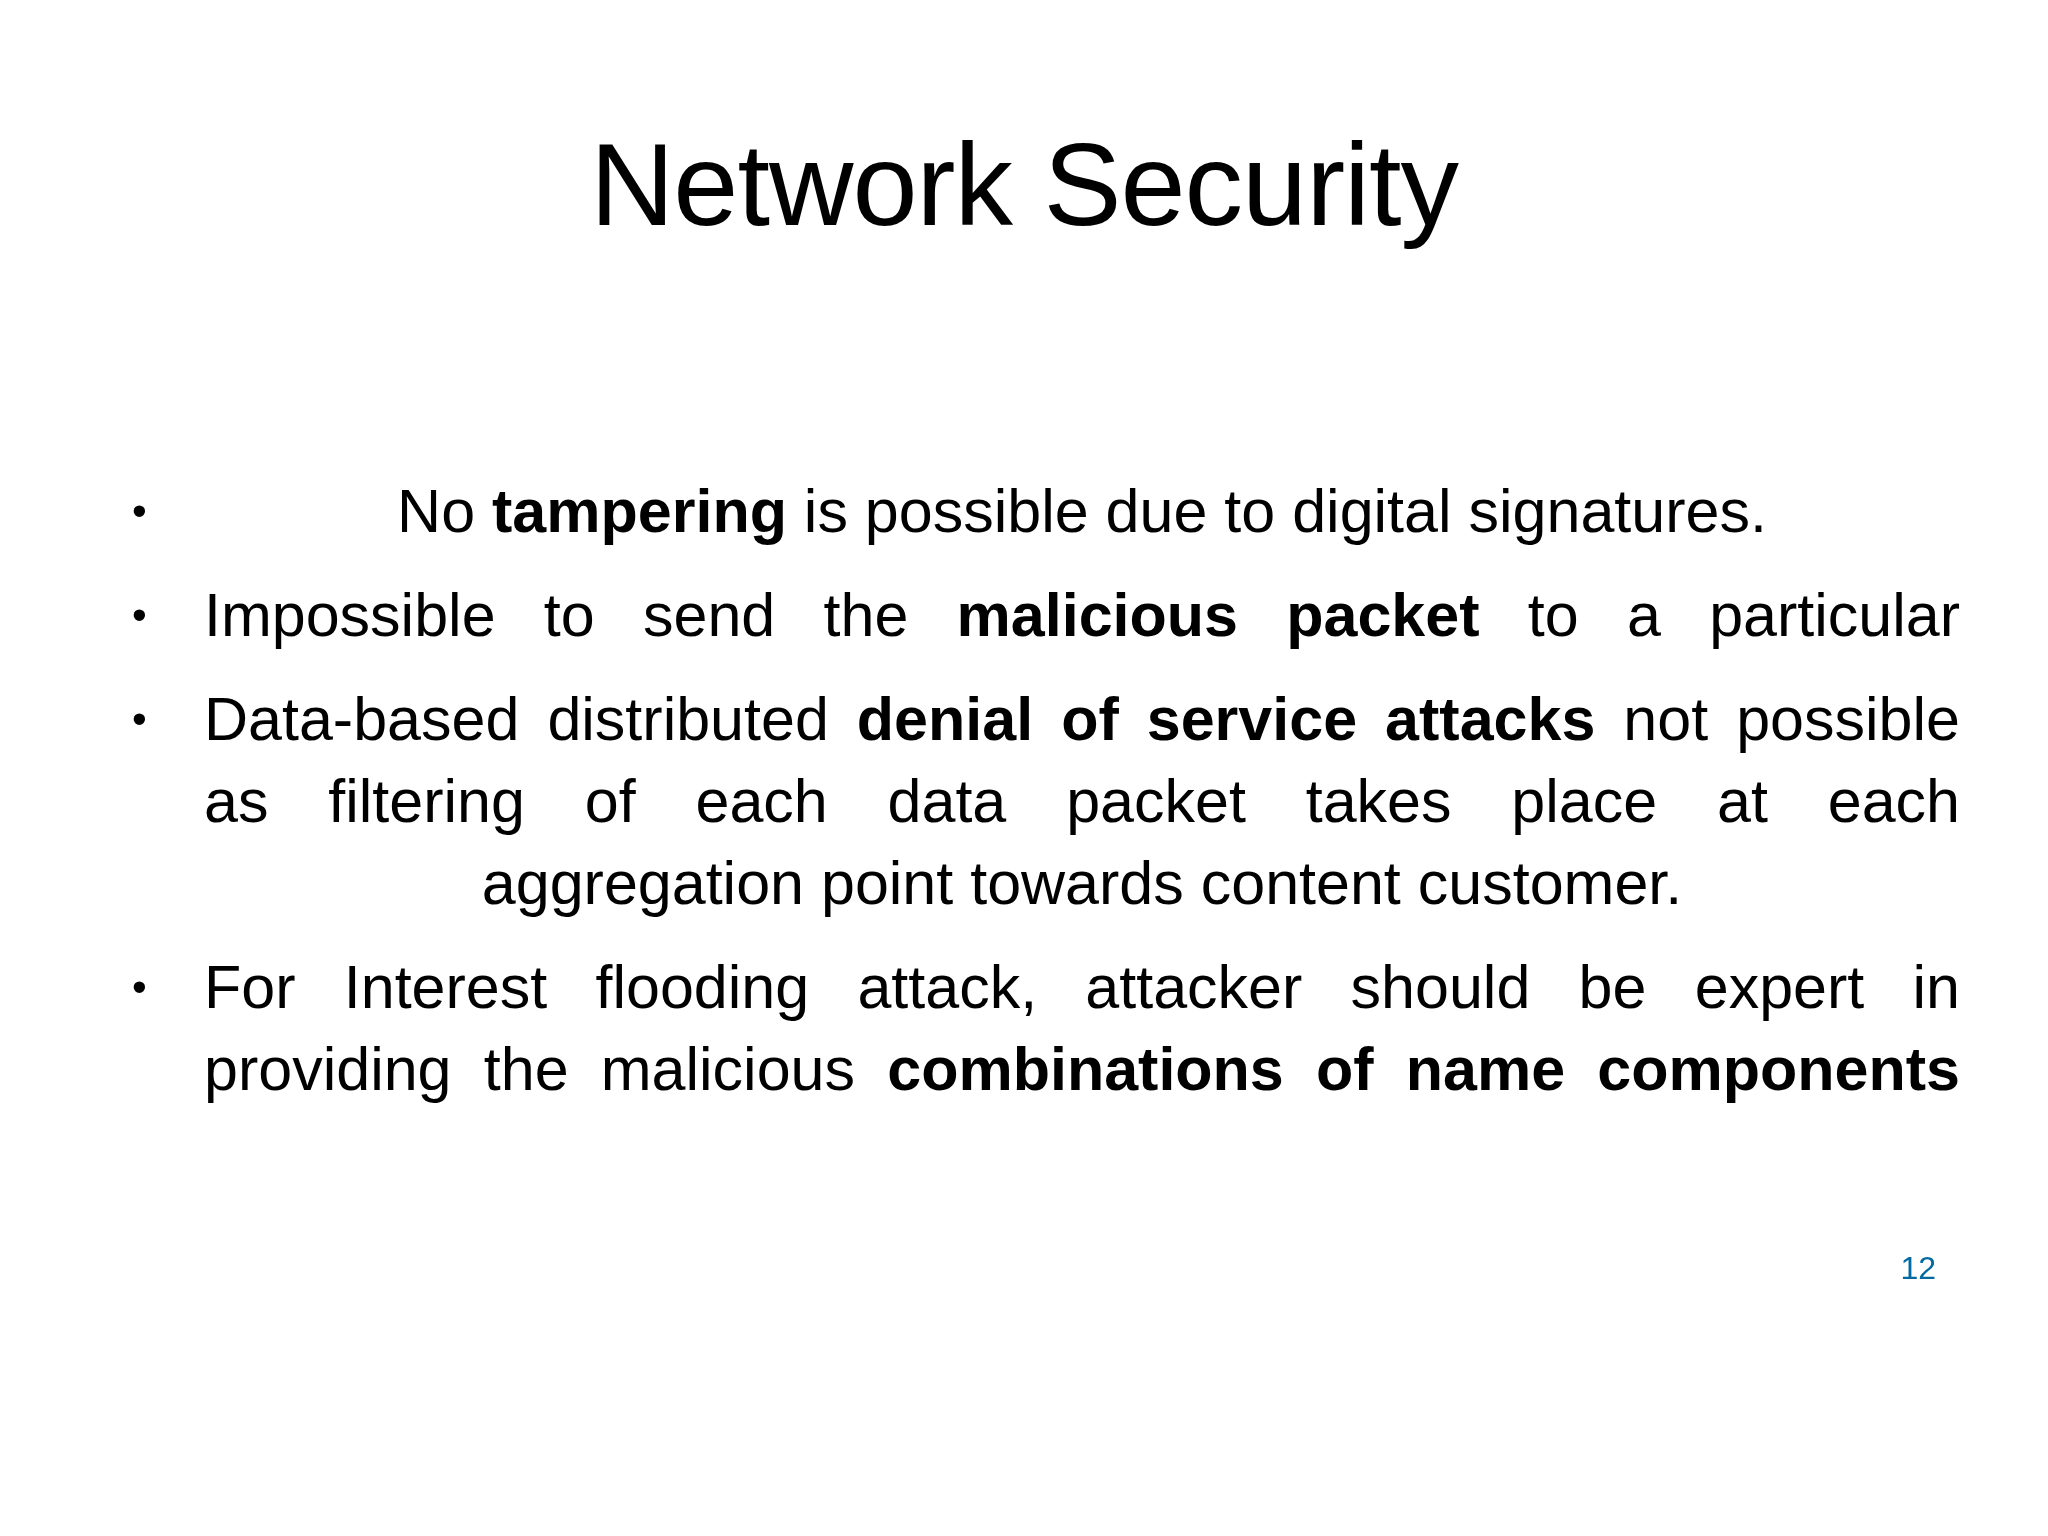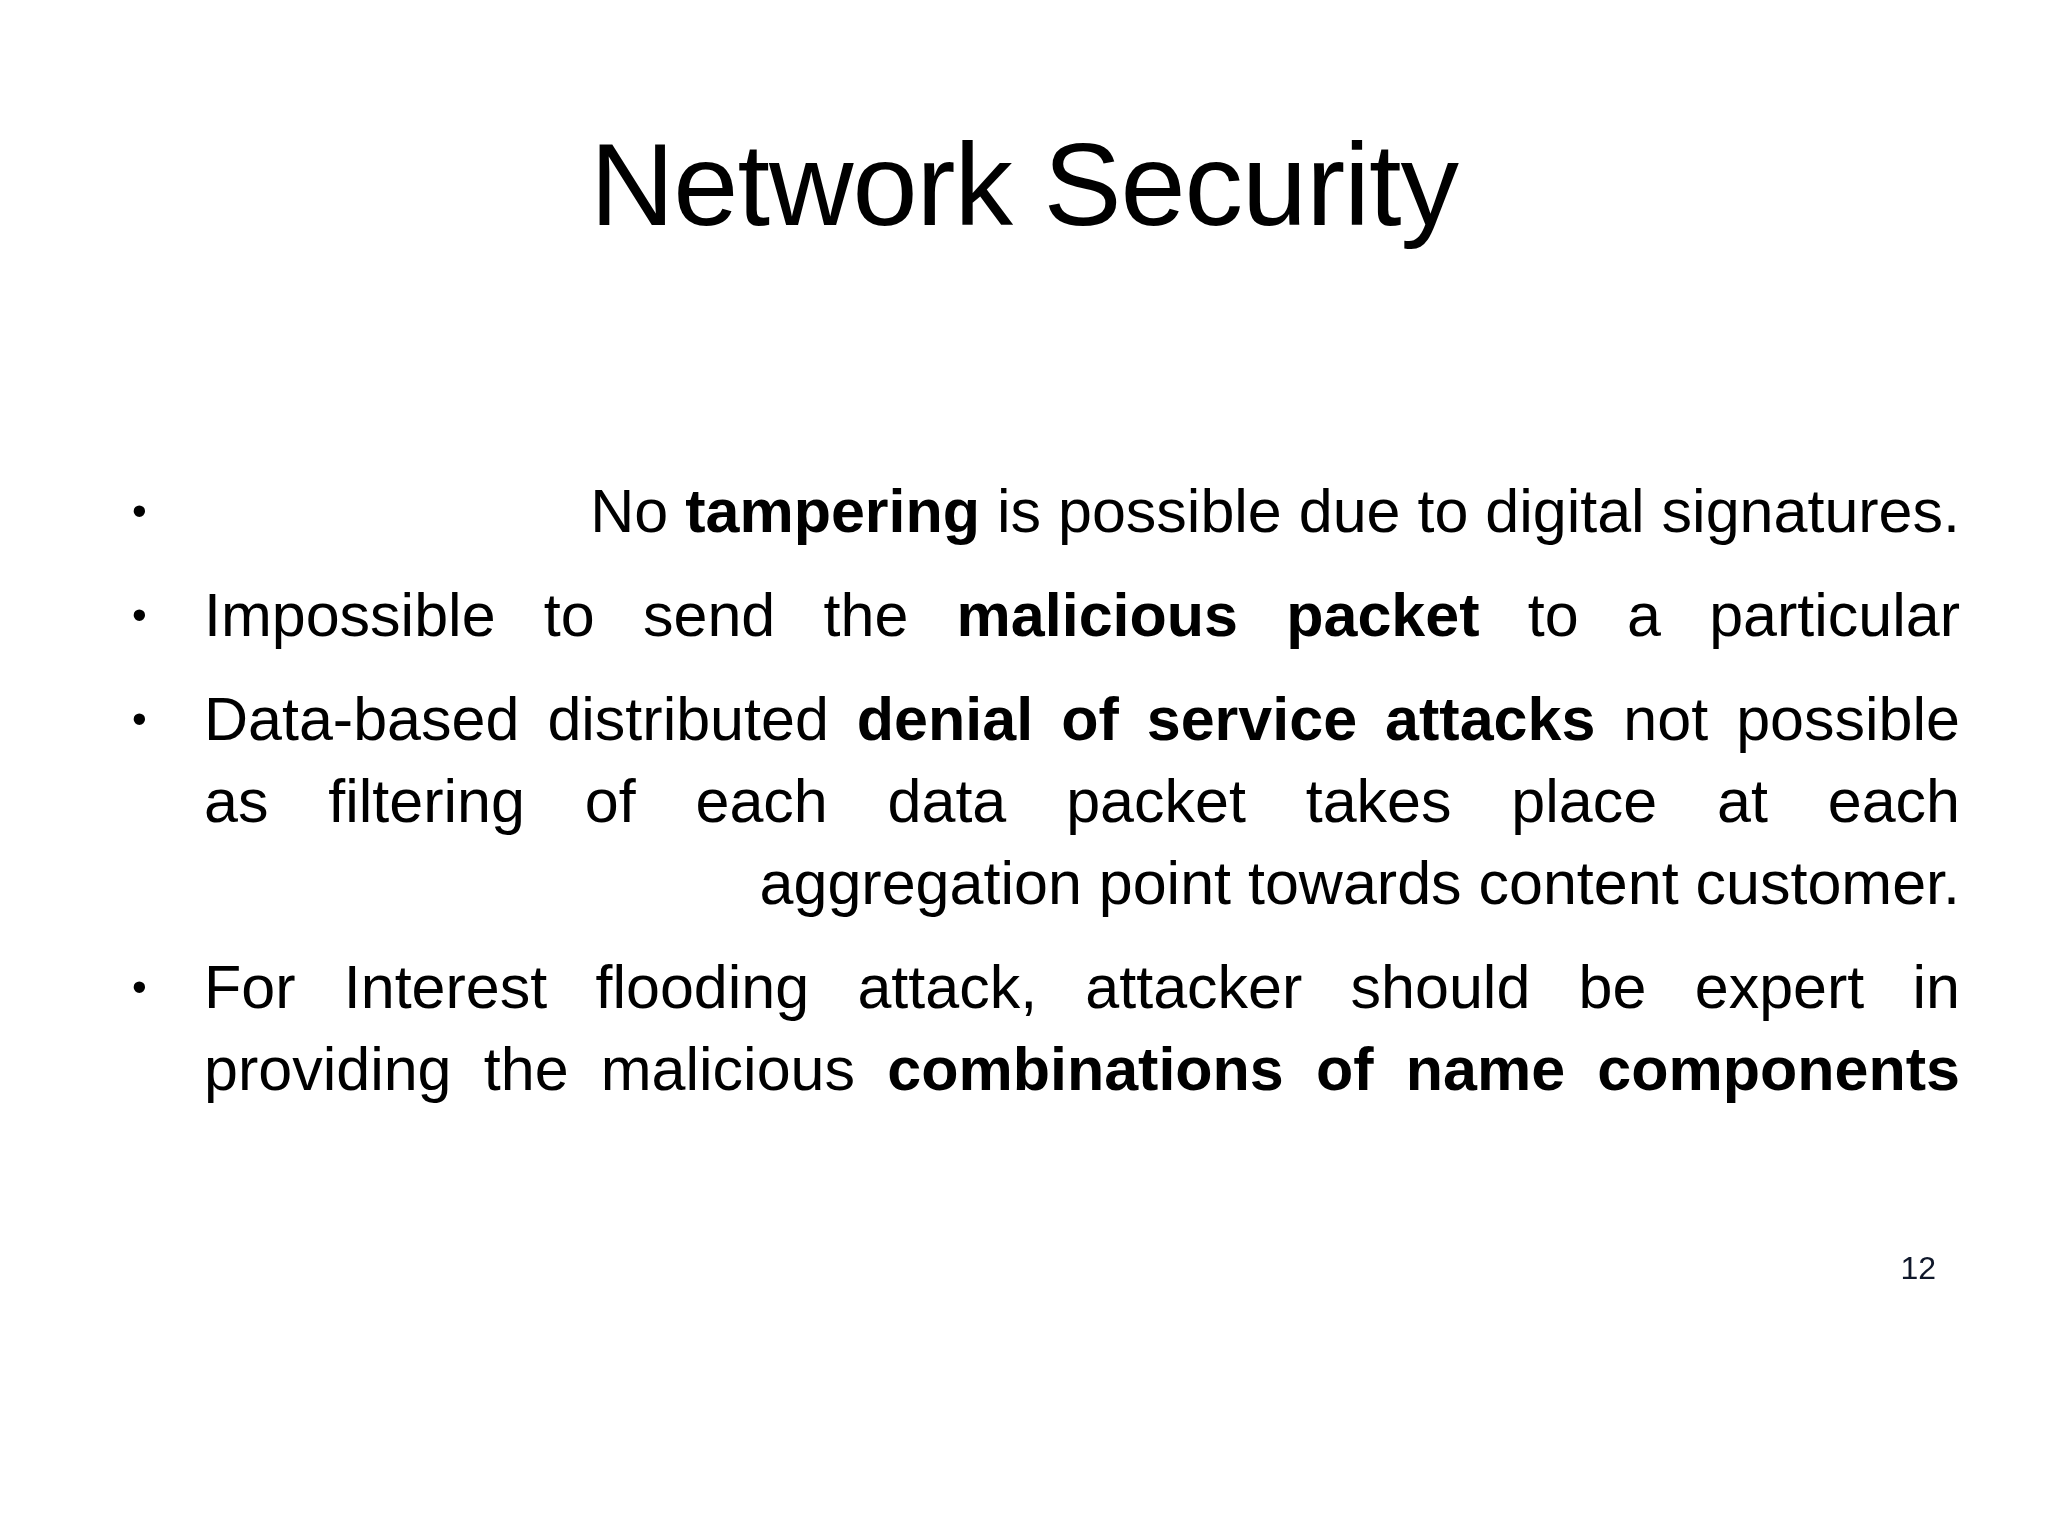--- a/index.html
+++ b/index.html
@@ -36,36 +36,36 @@
     line-height: 82px;
   }
   .dot {
     position: absolute;
     left: 2px;
     top: 0;
     font-size: 42px;
     line-height: 82px;
   }
   .line {
-    text-align: right;
+    text-align: center;
   }
   .line.just {
     text-align: justify;
     text-align-last: justify;
   }
   .line b {
     font-weight: bold;
   }
   .pagenum {
     position: absolute;
     right: 112px;
     bottom: 48px;
     font-size: 32px;
     line-height: 38px;
-    color: #0f172a;
+    color: #0369a1;
   }
 </style>
 </head>
 <body>
 
 <div class="slide">
 
   <div class="title">Network Security</div>
 
   <div class="bullets">

